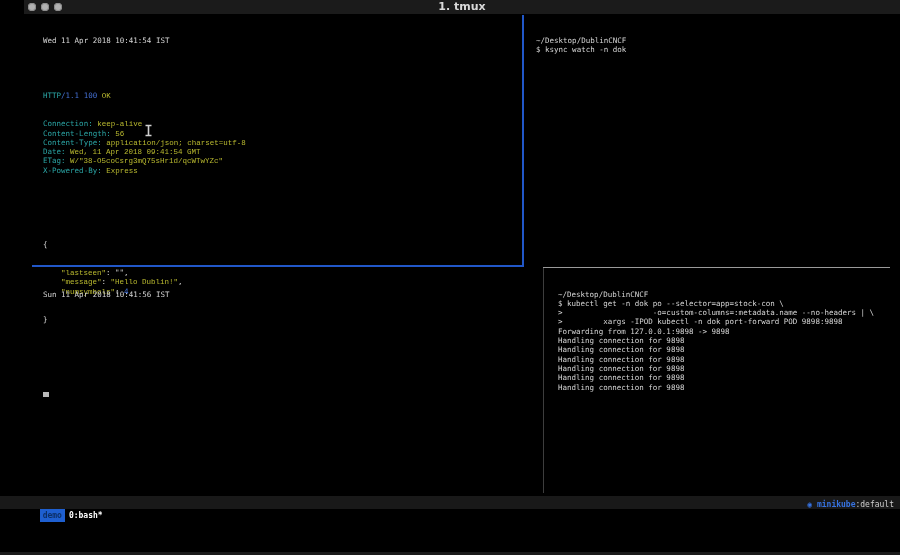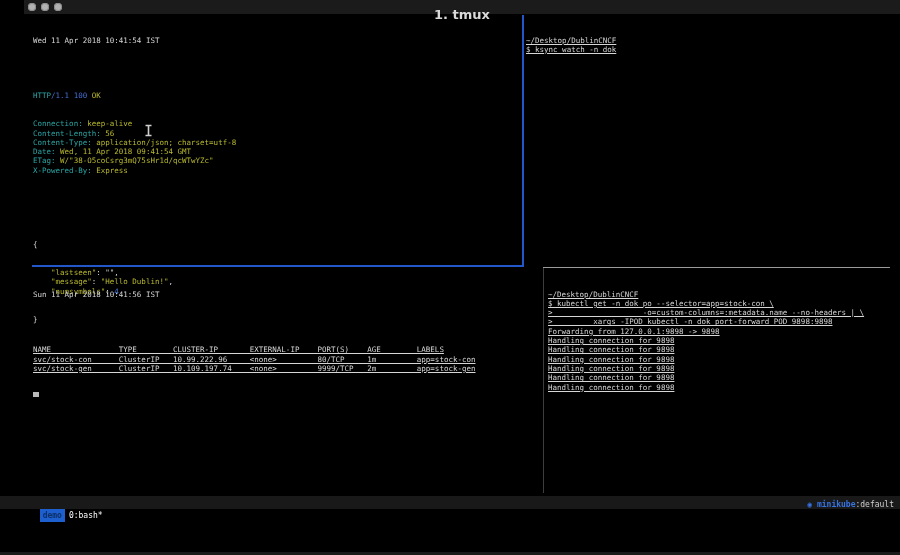--- a/index.html
+++ b/index.html
@@ -3,51 +3,51 @@
 <meta charset="utf-8">
 <style>
   html,body{margin:0;padding:0;background:#000;}
   body{width:900px;height:555px;position:relative;overflow:hidden;
        font-family:"DejaVu Sans Mono",monospace;}
   
   .titlebar{position:absolute;left:24px;top:0;right:0;height:14px;background:#1b1b1b;}
   .lights{position:absolute;left:4px;top:3px;display:flex;gap:5px;}
   .light{width:8px;height:8px;border-radius:50%;background:#b2b2b2;
          box-shadow:inset 0 0 0 1px #8b8b8b;}
-  .wtitle{position:absolute;left:0;right:0;top:8px;height:14px;line-height:14px;
-          text-align:center;color:#d9d9d9;font-size:13px;
+  .wtitle{position:absolute;left:0;right:0;top:0;height:14px;line-height:14px;
+          text-align:center;color:#d9d9d9;font-size:11px;
           font-family:"DejaVu Sans",sans-serif;font-weight:bold;}
   
-  .pane{position:absolute;font-size:7.5px;line-height:9.3px;color:#d6d6d6;white-space:pre;}
-  .pane pre{margin:0;font:inherit;white-space:pre;text-decoration:underline;}
+  .pane{position:absolute;font-size:7.5px;line-height:9.3px;color:#d6d6d6;white-space:pre;margin-left:10px;}
+  .pane pre{margin:0;font:inherit;white-space:pre;}
   .line{height:9.3px;}
   .gap{height:9.3px;}
   .tgap{margin-top:9.3px;}
   .c-teal{color:#2aa4a4;text-align:center;}
-  .c-yellow{color:#b9b92f;}
+  .c-yellow{color:#b9b92f;font-family:Liberation Mono, monospace;}
   .c-blue{color:#4470d4;}
   .c-white{color:#d6d6d6;}
   
   .divider{position:absolute;}
   .div-blue{background:#2157c8;}
   .div-gray-h{background:#9a9a9a;}
   .div-gray-v{background:#3d3d3d;}
   .dv{width:2px;}
   .dh{height:2px;}
   .dh1{height:1px;}
   .dv1{width:1px;}
   
   .cursor-block{width:6px;height:5px;margin-top:3px;background:#b9b9b9;}
   .ibeam{position:absolute;left:144px;top:124px;}
   
   .statusbar{position:absolute;left:0;right:0;top:496px;height:13px;background:#191919;
              font-size:8px;line-height:13px;white-space:pre;}
   .session-chip{display:inline-block;background:#1e5fd0;color:#0c2f66;font-weight:bold;
                 padding:0 3px;margin-left:30px;}
-  .window-label{color:#ffffff;font-weight:normal;margin-left:4px;}
+  .window-label{color:#ffffff;font-weight:bold;margin-left:4px;}
   .status-right{position:absolute;right:6px;top:2px;}
   .c-bblue{color:#3672e0;font-weight:bold;}
   .c-light{color:#cfcfcf;}
   .bottom-strip{position:absolute;left:0;bottom:0;right:0;height:3px;background:#1a1a1a;}
 </style>
 </head>
 <body>
 
 <div class="titlebar">
   <div class="lights">
@@ -74,23 +74,21 @@
 </div>
 
 <div class="pane" style="left:526px;top:17px;">
   <pre>~/Desktop/DublinCNCF
 $ ksync watch -n dok</pre>
 </div>
 
 <div class="pane" style="left:33px;top:271px;">
   <div class="line">Sun 11 Apr 2018 10:41:56 IST</div>
   <div class="gap"></div>
-  <div id="kube-tables"><pre class="tgap">NAME               TYPE        CLUSTER-IP       EXTERNAL-IP    PORT(S)    AGE        LABELS
-svc/stock-con      ClusterIP   10.99.222.96     &lt;none&gt;         80/TCP     1m         app=stock-con
-svc/stock-gen      ClusterIP   10.109.197.74    &lt;none&gt;         9999/TCP   2m         app=stock-gen</pre></div>
+  <div id="kube-tables"></div>
 </div>
 
 <div class="pane" style="left:548px;top:271px;">
   <pre>~/Desktop/DublinCNCF
 $ kubectl get -n dok po --selector=app=stock-con \
 &gt;                    -o=custom-columns=:metadata.name --no-headers | \
 &gt;         xargs -IPOD kubectl -n dok port-forward POD 9898:9898
 Forwarding from 127.0.0.1:9898 -&gt; 9898
 Handling connection for 9898
 Handling connection for 9898

